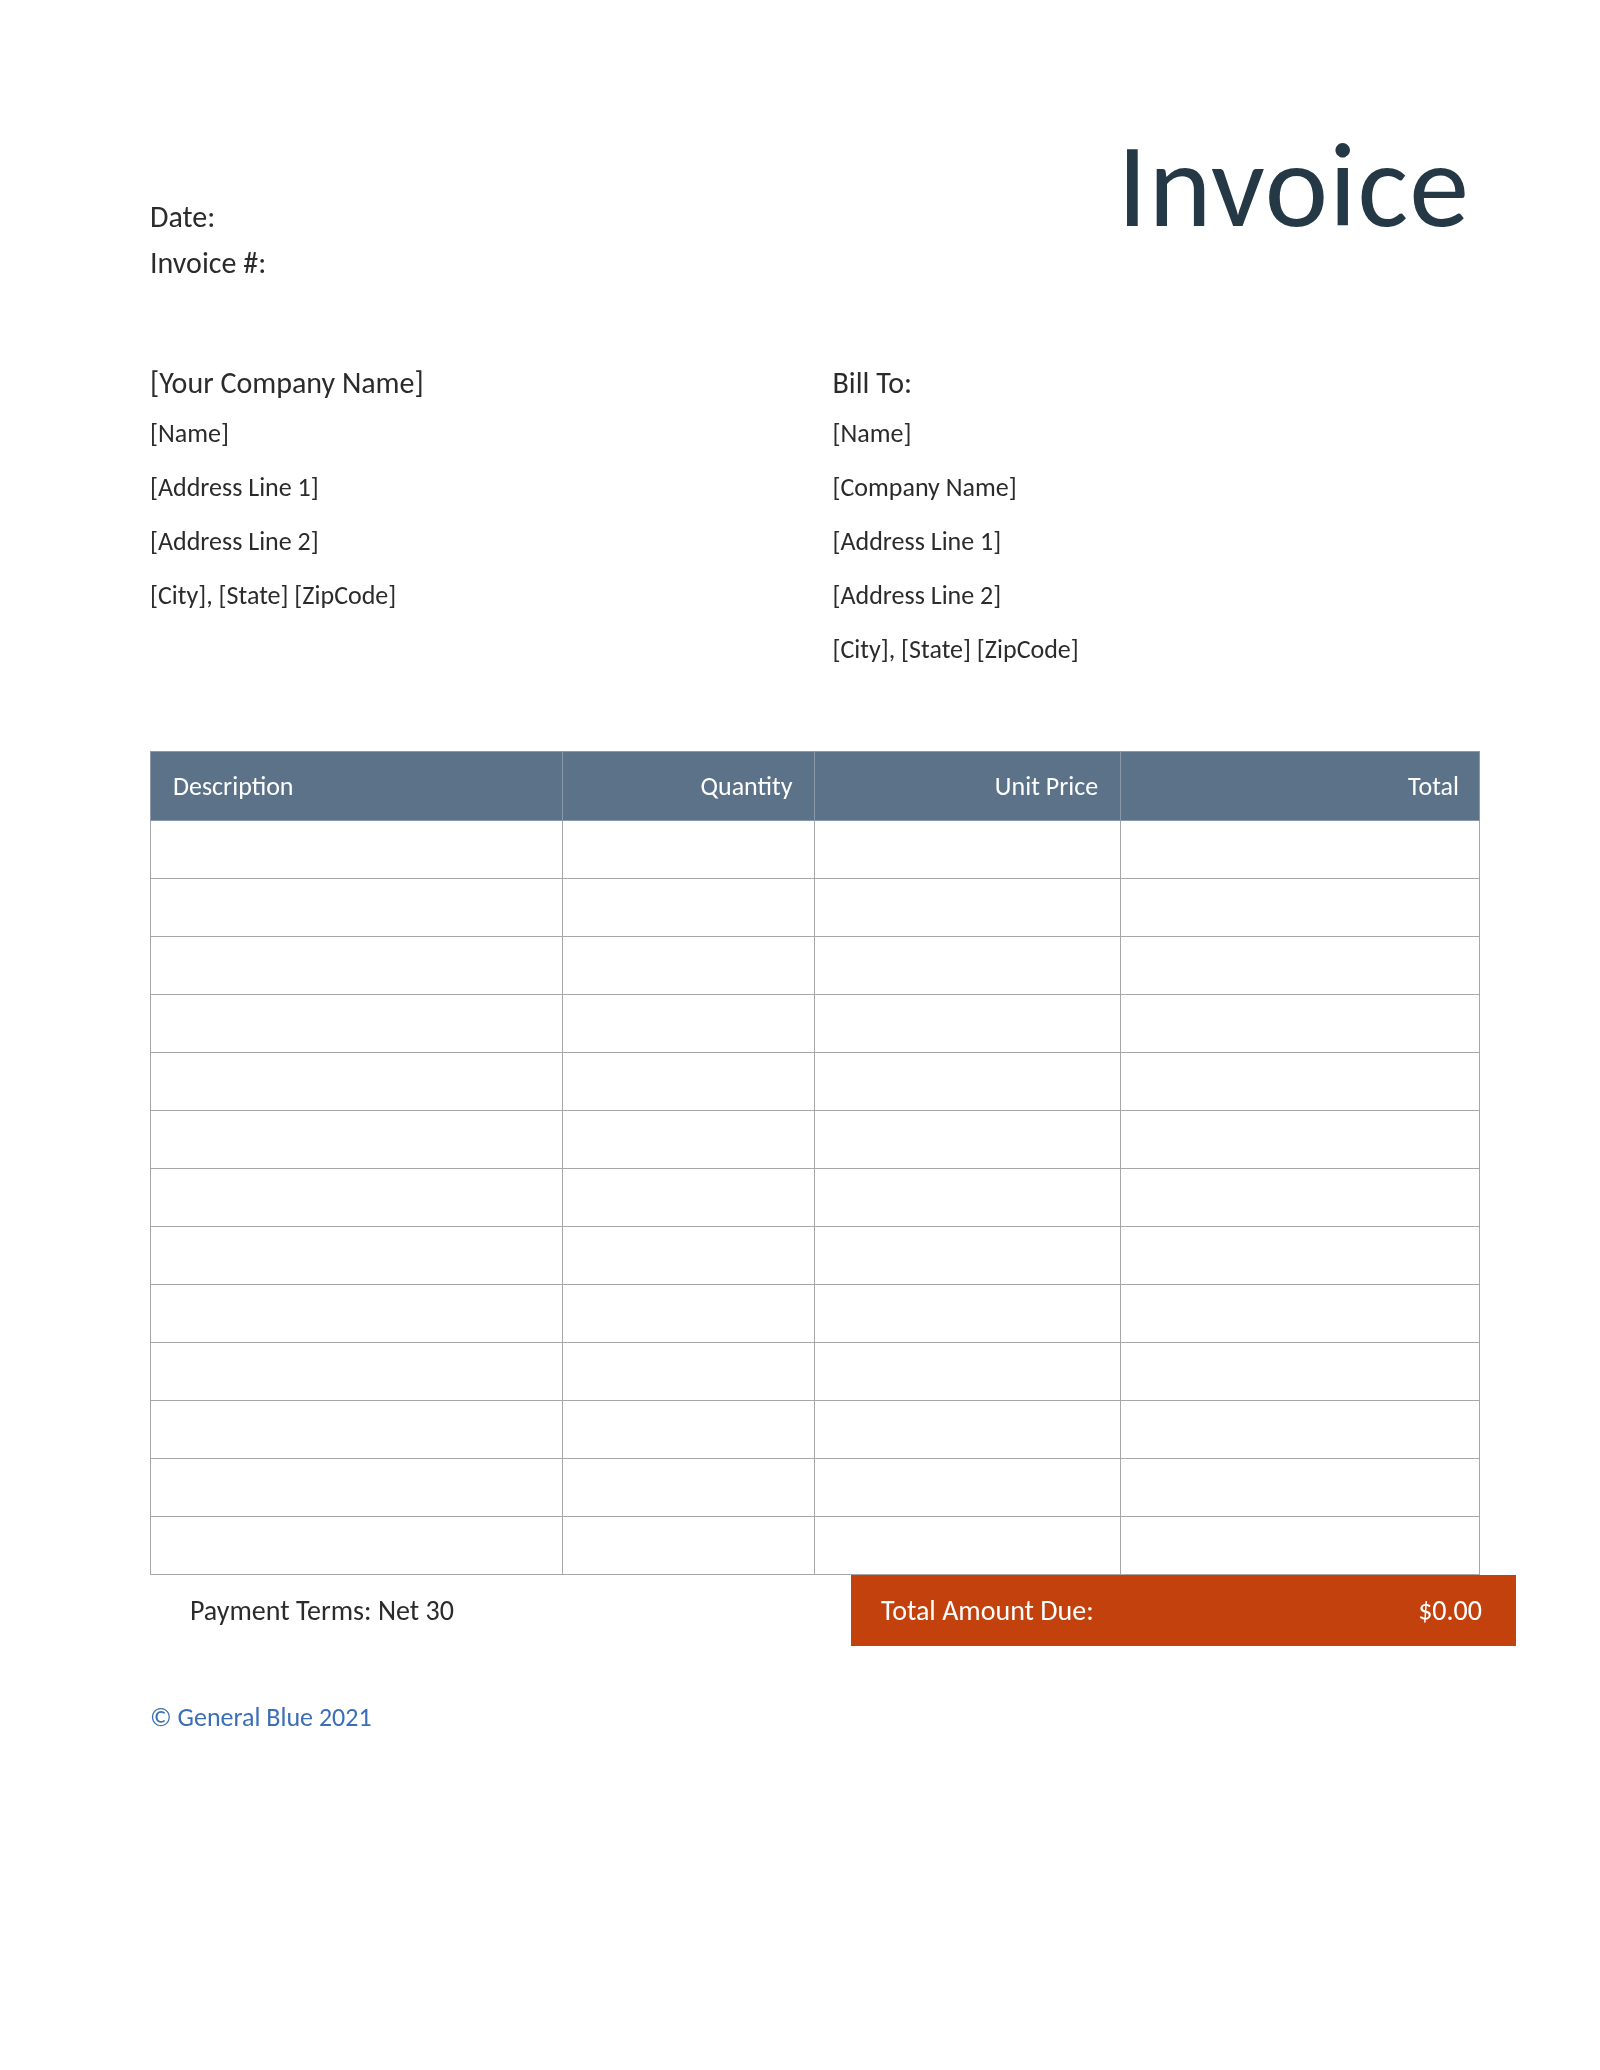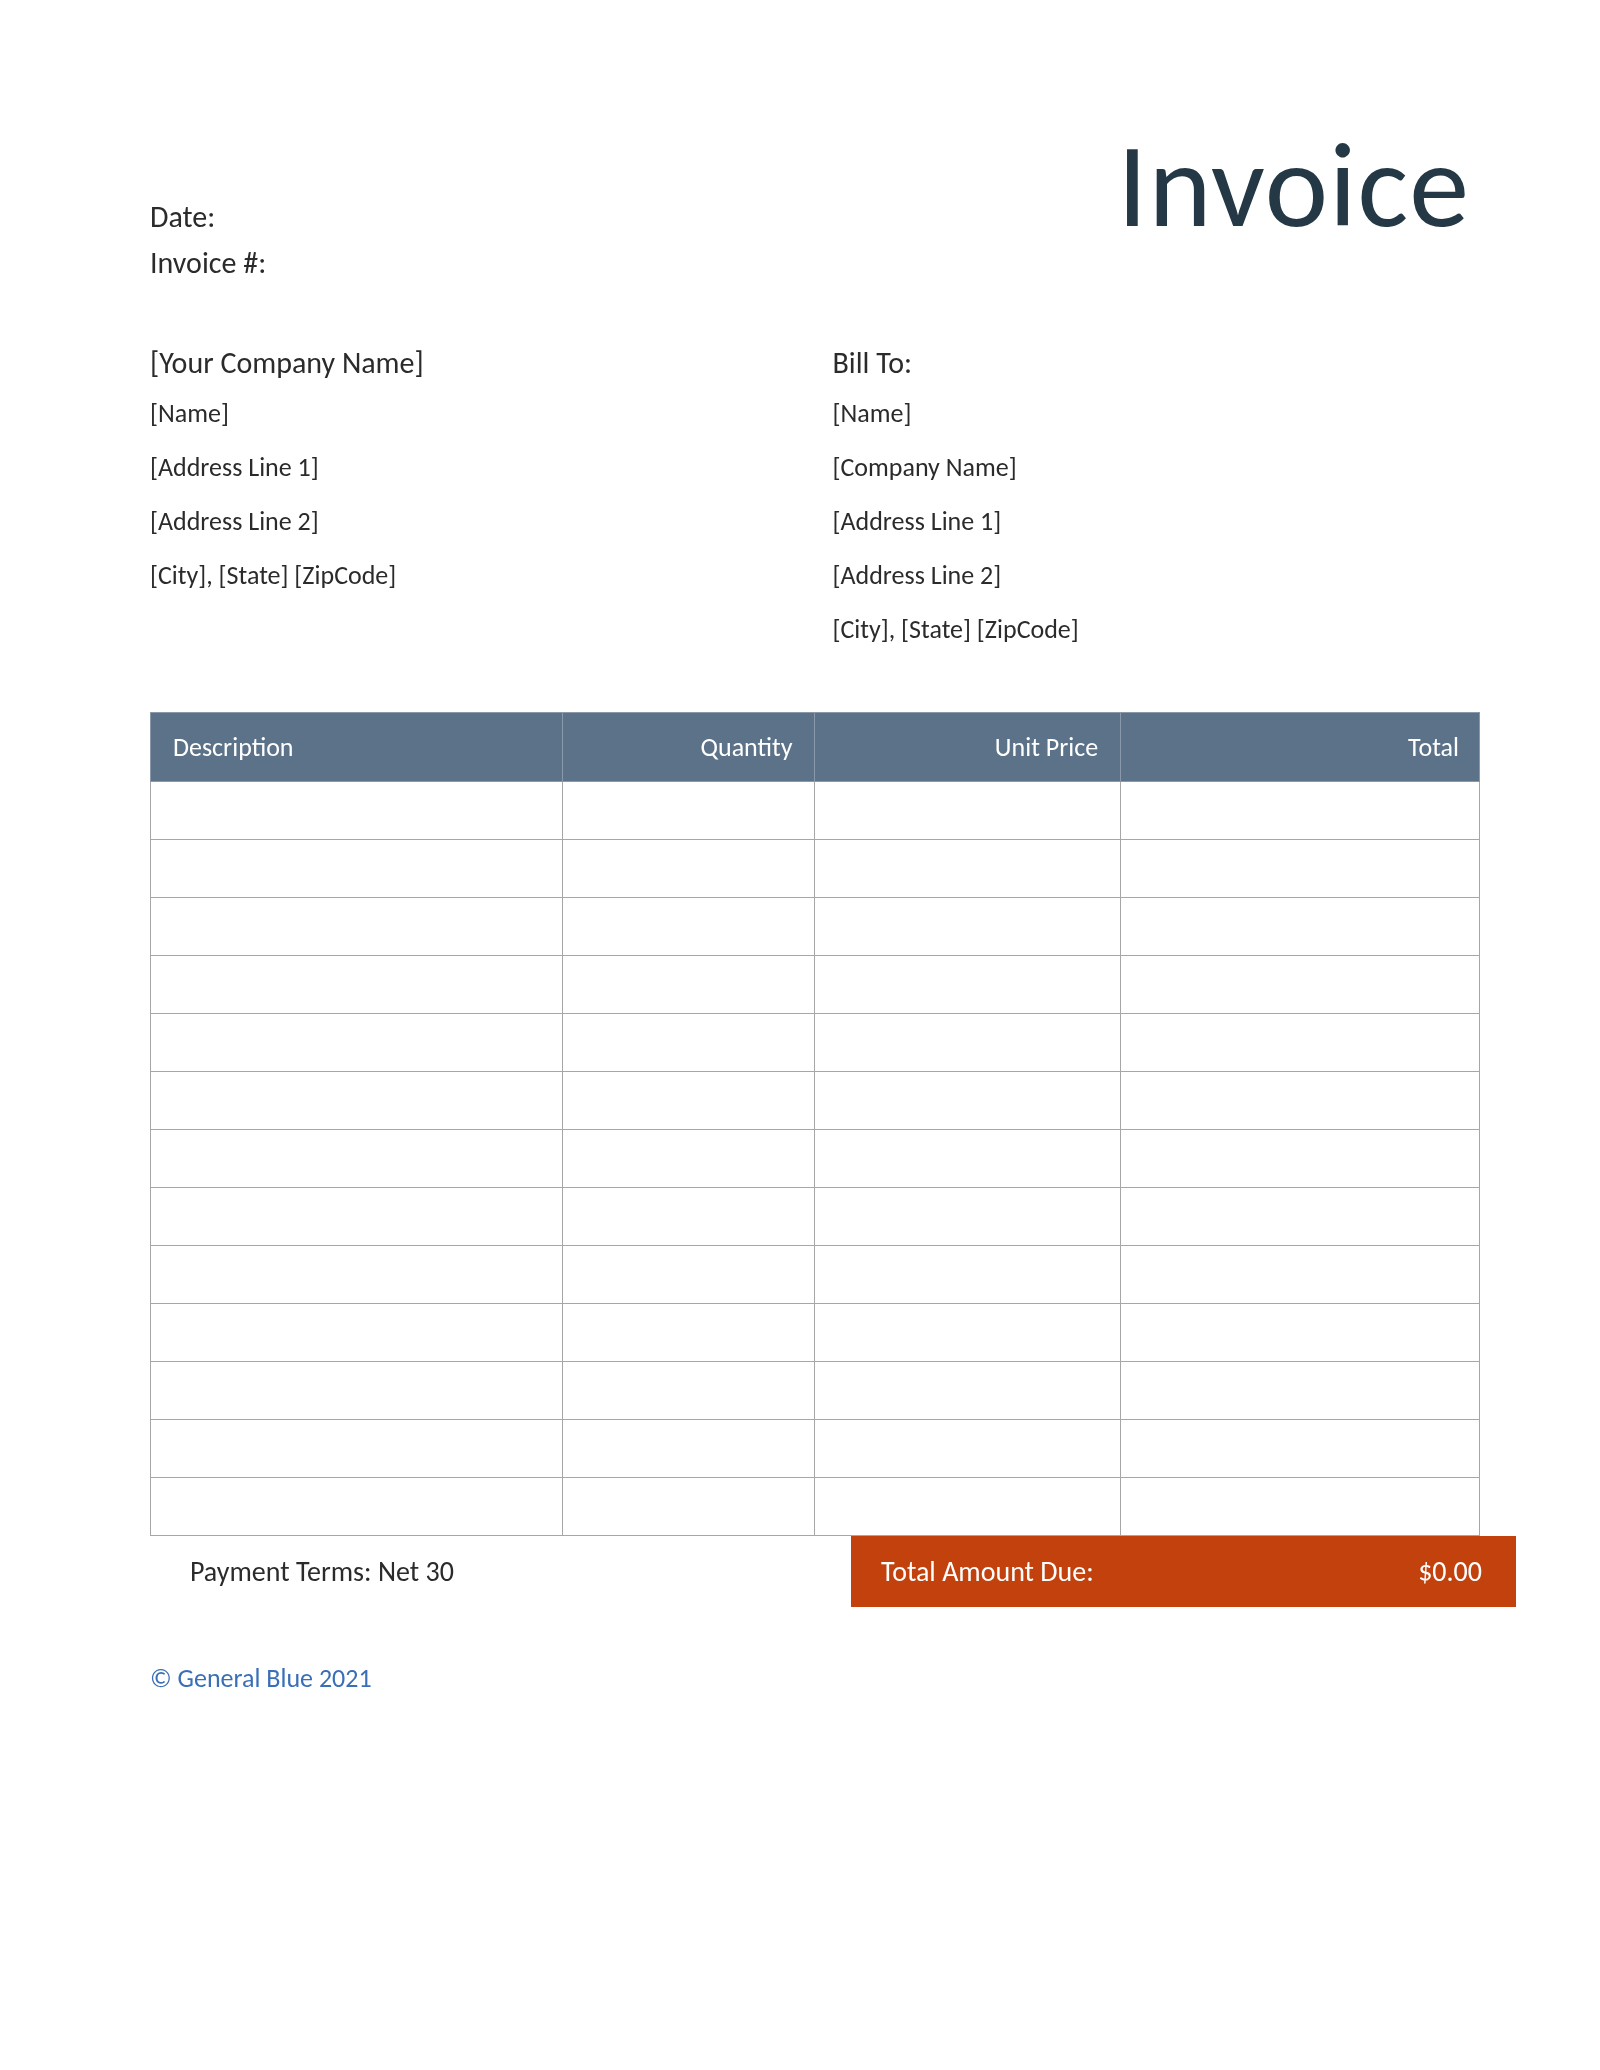--- a/index.html
+++ b/index.html
@@ -1,25 +1,25 @@
 <!DOCTYPE html>
 <html><head>
 <meta charset="utf-8">
 <style>
   * { box-sizing: border-box; margin: 0; padding: 0; }
   html, body { width: 1600px; height: 2070px; background: #ffffff; font-family: "Segoe UI", "Calibri", Arial, sans-serif; color: #2b2b2b; }
   .page { width: 1600px; height: 2070px; padding: 100px 120px 60px 150px; position: relative; }
   .title { position: absolute; top: 112px; right: 130px; font-size: 120px; font-weight: 300; color: #243845; letter-spacing: 1px; }
   .meta { margin-top: 95px; font-size: 30px; line-height: 1.45; color: #2b2b2b; }
   .meta div { margin-bottom: 2px; }
-  .parties { display: flex; margin-top: 60px; gap: 35px; }
+  .parties { display: flex; margin-top: 80px; gap: 35px; }
   .party { flex: 1; }
   .party-heading { font-size: 30px; color: #2b2b2b; margin-bottom: 16px; }
   .party-line { font-size: 26px; color: #2b2b2b; margin-bottom: 22px; }
-  table.items { width: 100%; border-collapse: collapse; margin-top: 45px; border: 1px solid #a7a7a7; }
+  table.items { width: 100%; border-collapse: collapse; margin-top: 64px; border: 1px solid #a7a7a7; }
   table.items th { background: #5c7289; color: #ffffff; font-weight: 400; font-size: 26px; padding: 18px 22px; border: 1px solid #8a99a9; text-align: right; }
   table.items th:first-child { text-align: left; }
   table.items th:last-child { text-align: right; padding-right: 20px; }
   table.items td { border: 1px solid #a7a7a7; height: 58px; padding: 0 14px; font-size: 24px; }
   .col-desc { width: 31%; }
   .col-qty { width: 19%; }
   .col-price { width: 23%; }
   .col-total { width: 27%; }
   .footer-row { display: flex; width: 100%; }
   .payment-terms { flex: 0 0 50%; font-size: 28px; padding: 18px 4px; color: #2b2b2b; margin-left: 36px; }

